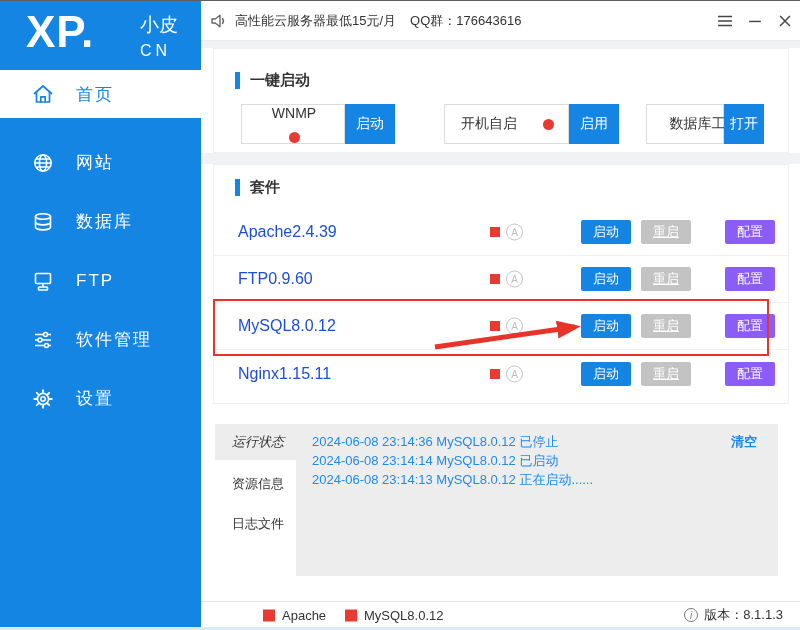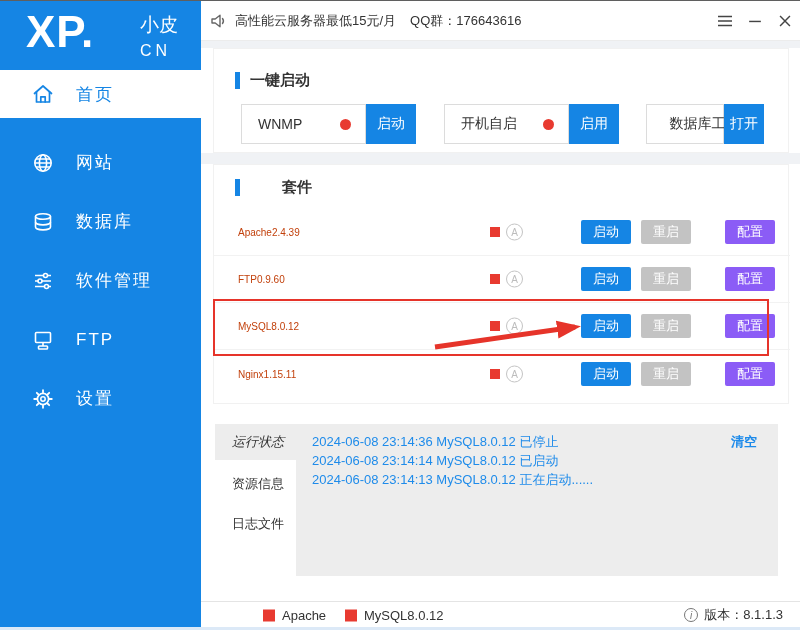--- a/index.html
+++ b/index.html
@@ -35,48 +35,48 @@
   .band { position:absolute; left:0; width:599px; background:#f0f2f5; }
   .band-a { top:0; height:7px; }
   .band-b { top:112px; height:11px; }
   .card { position:absolute; left:12px; width:576px; background:#fff; border:1px solid #f1f1f1; }
   .card1 { top:7px; height:105px; }
   .card2 { top:123px; height:240px; }
   .sec-title { position:absolute; left:21px; display:flex; align-items:center; }
   .sec-bar { width:5px; height:17px; background:#1585e4; }
   .sec-text { margin-left:10px; font-size:15px; font-weight:bold; color:#333; }
   .card1 .sec-title { top:22px; }
-  .card2 .sec-title { top:13px;gap:32px; }
+  .card2 .sec-title { top:13px; }
 
   
   .quick-row { position:absolute; top:55px; left:0; width:576px; height:40px; }
   .qgroup { position:absolute; top:0; height:40px; display:flex; }
   .qg1 { left:27px; } .qg2 { left:230px; } .qg3 { left:432px; }
   .qbox { height:40px; border:1px solid #dcdcdc; background:#fff; display:flex; align-items:center;padding-left:39px; }
-  .qg1 .qbox { width:125px; padding:0 14px 0 16px; }
+  .qg1 .qbox { width:104px; padding:0 14px 0 16px;flex-direction:column; }
   .qg2 .qbox { width:125px; padding:0 14px 0 16px; }
   .qg3 .qbox { width:78px; justify-content:center; }
   .qname { font-size:14px; color:#333; flex:1; }
   .qdot { width:11px; height:11px; border-radius:50%; background:#e83a30; }
   .qbtn { height:40px; border:none; background:#1585e4; color:#fff; font-size:14px; cursor:pointer; font-family:inherit; }
   .qg1 .qbtn { width:50px; } .qg2 .qbtn { width:50px; } .qg3 .qbtn { width:40px; }
 
   
   .suite-rows { position:absolute; top:44px; left:0; width:576px; }
   .srow { position:relative; height:47px; border-bottom:1px solid #f2f2f2; }
   .srow:last-child { border-bottom:none; }
-  .sname { position:absolute; left:24px; top:50%; transform:translateY(-50%); font-size:10px; color:#c2410c; }
+  .sname { position:absolute; left:24px; top:50%; transform:translateY(-50%); font-size:16px; color:#1d4ed8; }
   .ssquare { position:absolute; left:276px; top:50%; transform:translateY(-50%); width:10px; height:10px; background:#e83a30; }
   .sbadge { position:absolute; left:292px; top:50%; transform:translateY(-50%); width:17px; height:17px;
             border:1px solid #c4c4c4; border-radius:50%; color:#bdbdbd; font-size:10px;
             display:flex; align-items:center; justify-content:center; cursor:pointer; }
   .sbtn { position:absolute; top:50%; transform:translateY(-50%); width:50px; height:24px; border:none;
           border-radius:2px; color:#fff; font-size:13px; cursor:pointer; font-family:inherit; }
   .sbtn.start { left:367px; background:#1585e4; }
-  .sbtn.restart { left:427px; background:#c3c3c3; }
+  .sbtn.restart { left:427px; background:#c3c3c3;text-decoration:underline; }
   .sbtn.config { left:511px; background:#8b5cf6; }
 
   
   .panel { position:absolute; left:14px; top:383px; width:563px; height:152px; background:#fff; }
   .panel-content { position:absolute; left:81px; top:0; width:482px; height:152px; background:#ededed;
                    padding:8px 16px 0 16px; }
   .tab { position:absolute; left:0; width:81px; height:36px; display:flex; align-items:center;
          padding-left:17px; font-size:13px; color:#333; cursor:pointer; }
   .tab.active { background:#ededed;font-style:italic; }
   .tab1 { top:0; } .tab2 { top:42px; } .tab3 { top:82px; }
@@ -142,38 +142,38 @@
           <svg viewBox="0 0 24 24" width="24" height="24" fill="none" stroke="#fff" stroke-width="1.6">
             <ellipse cx="12" cy="6.5" rx="7.5" ry="2.8"></ellipse>
             <path d="M4.5 6.5 V17 c0 1.6 3.4 2.9 7.5 2.9 s7.5 -1.3 7.5 -2.9 V6.5"></path>
             <path d="M4.5 12 c0 1.6 3.4 2.9 7.5 2.9 s7.5 -1.3 7.5 -2.9"></path>
           </svg>
         </span>
         <span class="nav-label">数据库</span>
       </div>
       <div class="nav-item">
         <span class="nav-icon">
+          <svg viewBox="0 0 24 24" width="24" height="24" fill="none" stroke="#fff" stroke-width="1.6" stroke-linejoin="round">
+            <rect x="4.5" y="4.5" width="15" height="10" rx="1"></rect>
+            <path d="M12 14.5 V18"></path>
+              <rect x="7.5" y="18" width="9" height="3" rx="0.8"></rect>
+          </svg>
+        </span>
+        <span class="nav-label">FTP</span>
+      </div>
+      <div class="nav-item">
+        <span class="nav-icon">
           <svg viewBox="0 0 24 24" width="24" height="24" fill="none" stroke="#fff" stroke-width="1.6">
             <path d="M4 6.5 h16 M4 12 h16 M4 17.5 h16"></path>
             <circle cx="14.5" cy="6.5" r="2" fill="#1585e4"></circle>
             <circle cx="9" cy="12" r="2" fill="#1585e4"></circle>
             <circle cx="15.5" cy="17.5" r="2" fill="#1585e4"></circle>
           </svg>
         </span>
         <span class="nav-label">软件管理</span>
-      </div>
-      <div class="nav-item">
-        <span class="nav-icon">
-          <svg viewBox="0 0 24 24" width="24" height="24" fill="none" stroke="#fff" stroke-width="1.6" stroke-linejoin="round">
-            <rect x="4.5" y="4.5" width="15" height="10" rx="1"></rect>
-            <path d="M12 14.5 V18"></path>
-              <rect x="7.5" y="18" width="9" height="3" rx="0.8"></rect>
-          </svg>
-        </span>
-        <span class="nav-label">FTP</span>
       </div>
       <div class="nav-item">
         <span class="nav-icon">
           <svg viewBox="0 0 24 24" width="24" height="24" fill="none" stroke="#fff" stroke-width="1.8" stroke-linecap="round">
             <circle cx="12" cy="12" r="5.6" stroke-width="1.7"></circle>
             <circle cx="12" cy="12" r="2.2" stroke-width="1.5"></circle>
             <path d="M12 3.2 V5.6 M12 18.4 V20.8 M3.2 12 H5.6 M18.4 12 H20.8 M5.8 5.8 L7.5 7.5 M16.5 16.5 L18.2 18.2 M18.2 5.8 L16.5 7.5 M7.5 16.5 L5.8 18.2"></path>
           </svg>
         </span>
         <span class="nav-label">设置</span>

